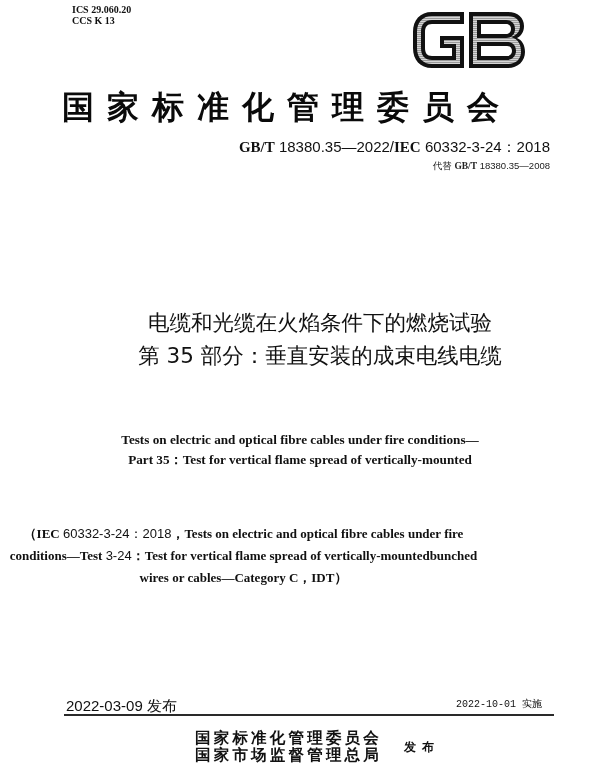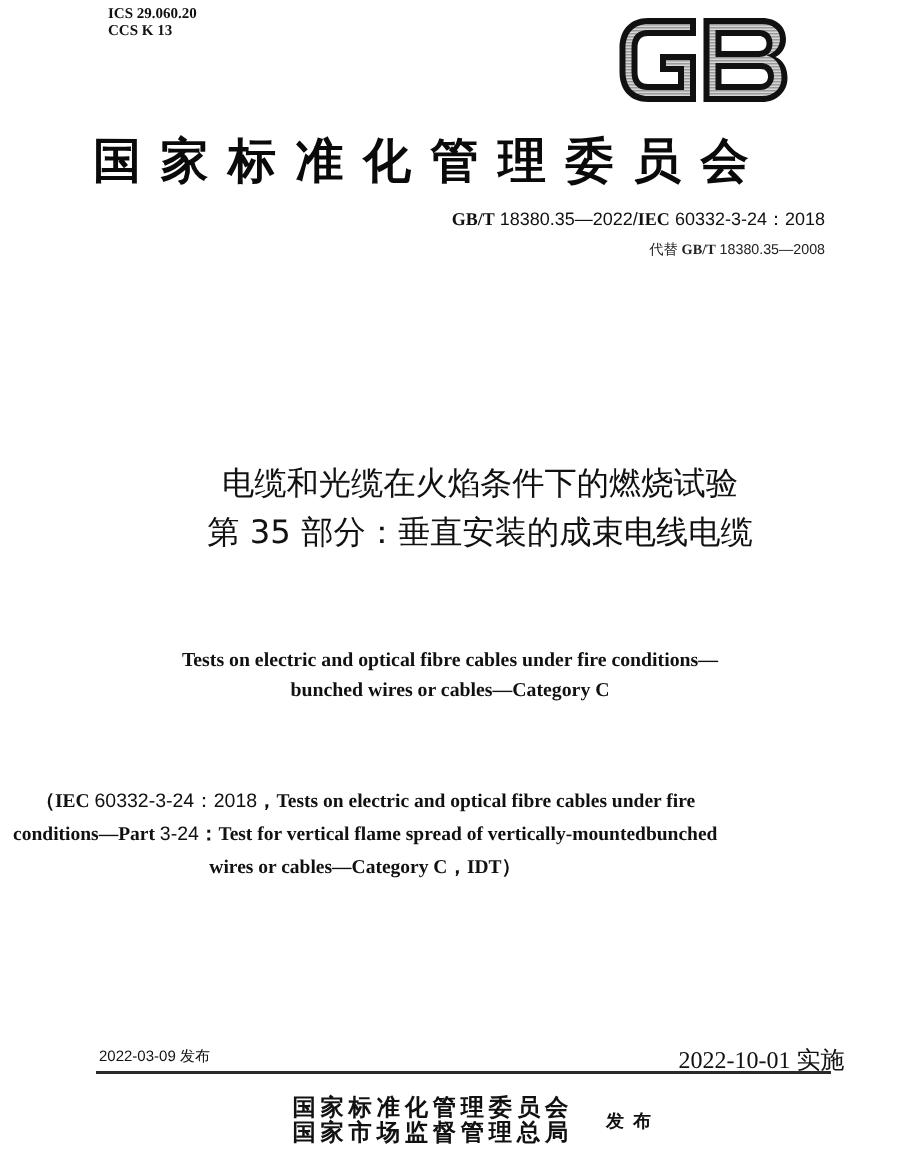--- a/index.html
+++ b/index.html
@@ -12,42 +12,42 @@
   .codes { left: 72px; top: 4px; font-family: "Liberation Serif", serif; font-weight: bold; font-size: 10px; line-height: 11px; color: #111; }
   .codes div { white-space: pre; }
 
   
   .gb-logo { left: 410px; top: 8px; width: 118px; height: 64px; }
 
   
   .national { left: 62px; top: 86px; width: 500px; font-family: "DejaVu Serif", serif; font-weight: bold; font-size: 32px; letter-spacing: 13px; white-space: nowrap; color: #0a0a0a; }
 
   
-  .std-no { right: 50px; top: 138px; font-size: 12px; font-family: "Liberation Sans", sans-serif; color: #111; white-space: nowrap; text-align: right; }
+  .std-no { right: 50px; top: 138px; font-size: 15px; font-family: "Liberation Sans", sans-serif; color: #111; white-space: nowrap; text-align: right; }
   .std-no .b { font-family: "Liberation Serif", serif; font-weight: bold; }
   .replaces { right: 50px; top: 160px; font-size: 9.5px; font-family: "Liberation Sans", sans-serif; color: #222; white-space: nowrap; text-align: right; margin-left: 23px; }
   .replaces .b { font-family: "Liberation Serif", serif; font-weight: bold; }
 
   
   .cn-title { left: 0; width: 600px; top: 306px; text-align: center; font-family: "DejaVu Sans", sans-serif; font-size: 21.5px; line-height: 33px; color: #111; padding-left: 40px; }
   .cn-title div { white-space: nowrap; }
   .cn-title .latin-c { font-family: "Liberation Serif", serif; font-weight: bold; font-size: 22px; }
 
   
   .en-title { left: 0; width: 600px; top: 430px; text-align: center; font-family: "Liberation Serif", serif; font-weight: bold; font-size: 13.2px; line-height: 20px; color: #111; }
   .en-title div { white-space: nowrap; }
 
   
   .iec-ref { left: 0; width: 487px; top: 523px; text-align: center; font-family: "Liberation Serif", serif; font-weight: bold; font-size: 13px; line-height: 22px; color: #111; }
   .iec-ref div { white-space: nowrap; }
   .iec-ref .num { font-family: "Liberation Sans", sans-serif; font-weight: normal; }
 
   
-  .date-left { left: 66px; top: 697px; font-family: "Liberation Sans", sans-serif; font-size: 10px; color: #111; white-space: nowrap; }
-  .date-right { right: 37px; top: 697px; font-family: Liberation Serif, serif; font-size: 16px; color: #111; white-space: nowrap; }
+  .date-left { left: 66px; top: 697px; font-family: "Liberation Sans", sans-serif; font-size: 15px; color: #111; white-space: nowrap; }
+  .date-right { right: 58px; top: 697px; font-family: Liberation Mono, monospace; font-size: 10px; color: #111; white-space: nowrap; }
   .rule { left: 64px; width: 490px; top: 714px; height: 2px; background: #2a2a2a; }
 
   
   .issuers { left: 195px; top: 729px; font-family: "DejaVu Serif", serif; font-weight: bold; font-size: 15.5px; line-height: 17px; letter-spacing: 3.2px; color: #111; white-space: nowrap; }
   .publish { left: 404px; top: 739px; font-family: "DejaVu Serif", serif; font-weight: bold; font-size: 12px; letter-spacing: 6px; color: #111; white-space: nowrap; }
 </style>
 </head>
 <body>
 
 <div class="abs codes">
@@ -86,26 +86,26 @@
   <span>18380.35—2008</span>
 </div>
 
 <div class="abs cn-title">
   <div>电缆和光缆在火焰条件下的燃烧试验</div>
   <div>第 35 部分：垂直安装的成束电线电缆</div>
 </div>
 
 <div class="abs en-title">
   <div>Tests on electric and optical fibre cables under fire conditions—</div>
-  <div>bunched wires or cables—Category C</div>
+  <div>Part 35：Test for vertical flame spread of vertically-mounted</div>
 </div>
 
 <div class="abs iec-ref">
   <div><span>（IEC </span><span class="num">60332-3-24：2018</span><span>，Tests on electric and optical fibre cables under fire</span></div>
-  <div><span>conditions—Part </span><span class="num">3-24</span><span>：Test for vertical flame spread of vertically-mountedbunched</span></div>
+  <div><span>conditions—Test </span><span class="num">3-24</span><span>：Test for vertical flame spread of vertically-mountedbunched</span></div>
   <div>wires or cables—Category C，IDT）</div>
 </div>
 
 <div class="abs date-left">
   <span>2022-03-09</span>
   <span>发布</span>
 </div>
 
 <div class="abs date-right">
   <span>2022-10-01</span>

